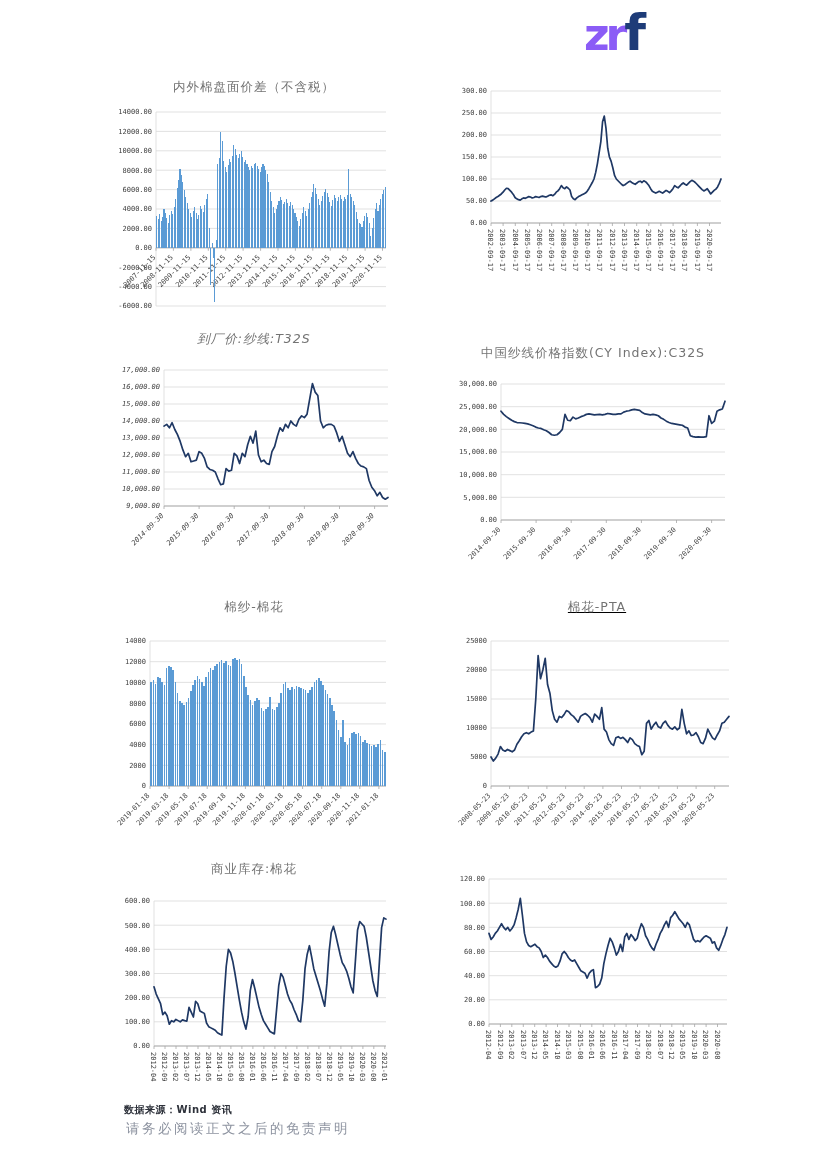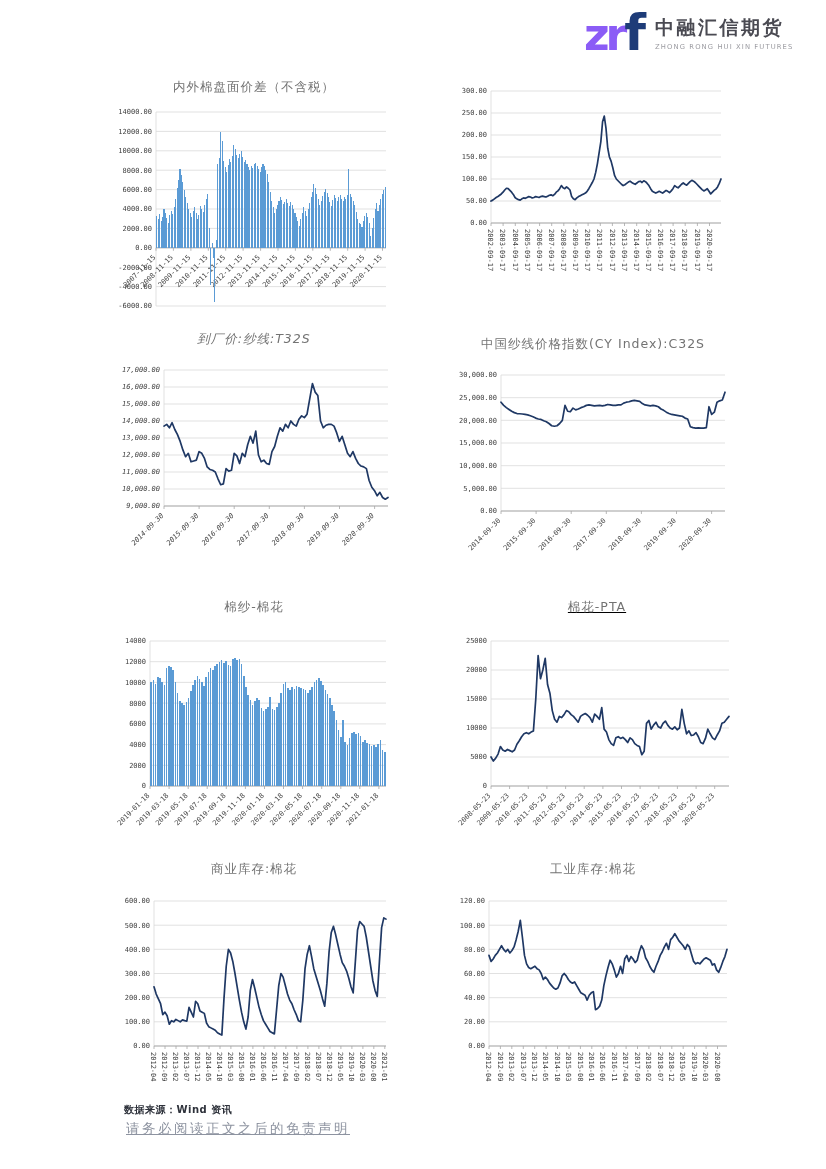--- a/index.html
+++ b/index.html
@@ -23,36 +23,32 @@
   }
   svg { display:block; }
   svg text { font-family:"DejaVu Sans Mono", monospace; fill:#3f3f3f; }
   
   .source {
     position:absolute; top:1103px; left:124px;
     font-size:10px; font-weight:bold; color:#2e323b; letter-spacing:0.5px;
   }
   .disclaimer {
     position:absolute; top:1120px; left:126px;
-    font-size:13.5px; color:#8d93a0; letter-spacing:2.5px;text-decoration:underline;
+    font-size:13.5px; color:#8d93a0; letter-spacing:2.5px;
   }
 </style>
 </head>
 <body>
 
 <div class="page">
 
   <div class="logo">
     <div class="logo-mark">
       <span class="logo-zr">zr</span>
       <span class="logo-f">f</span>
-    </div>
-    <div class="logo-text">
-      <div class="logo-cn">中融汇信期货</div>
-      <div class="logo-en">ZHONG RONG HUI XIN FUTURES</div>
     </div>
   </div>
 
   <div class="chart" style="left:110px; top:78px; width:288px;">
     <div class="chart-title">内外棉盘面价差（不含税）</div>
     <svg width="288" height="212" viewBox="0 0 288 212">
         <line x1="46" x2="276" y1="206.0" y2="206.0" stroke="#d9d9d9" stroke-width="0.8"></line>
         <text x="42" y="208.4" text-anchor="end" font-size="7">-6000.00</text>
         <line x1="46" x2="276" y1="186.6" y2="186.6" stroke="#d9d9d9" stroke-width="0.8"></line>
         <text x="42" y="189.0" text-anchor="end" font-size="7">-4000.00</text>
@@ -361,21 +357,21 @@
         <line x1="194.4" x2="194.4" y1="154.0" y2="157.0" stroke="#a6a6a6" stroke-width="0.8"></line>
         <text transform="translate(194.4 164.0) rotate(-45)" text-anchor="end" font-size="7">2018-09-30</text>
         <line x1="229.5" x2="229.5" y1="154.0" y2="157.0" stroke="#a6a6a6" stroke-width="0.8"></line>
         <text transform="translate(229.5 164.0) rotate(-45)" text-anchor="end" font-size="7">2019-09-30</text>
         <line x1="264.6" x2="264.6" y1="154.0" y2="157.0" stroke="#a6a6a6" stroke-width="0.8"></line>
         <text transform="translate(264.6 164.0) rotate(-45)" text-anchor="end" font-size="7">2020-09-30</text>
         <polyline points="54.00,74.10 56.70,72.40 59.40,75.80 62.10,70.70 64.80,77.50 67.49,82.60 70.19,89.40 72.89,97.90 75.59,104.70 78.29,101.30 80.99,109.80 83.69,108.95 86.39,108.10 89.08,99.60 91.78,101.30 94.48,106.40 97.18,114.90 99.88,117.45 102.58,118.30 105.28,120.00 107.98,126.80 110.67,132.75 113.37,131.90 116.07,116.60 118.77,119.15 121.47,118.30 124.17,101.30 126.87,103.85 129.57,111.50 132.27,101.30 134.96,104.70 137.66,92.80 140.36,84.30 143.06,91.10 145.76,79.20 148.46,103.00 151.16,109.80 153.86,108.10 156.55,111.50 159.25,112.35 161.95,99.60 164.65,94.50 167.35,84.30 170.05,75.80 172.75,79.20 175.45,72.40 178.14,75.80 180.84,69.00 183.54,72.40 186.24,74.10 188.94,67.30 191.64,63.90 194.34,65.60 197.04,62.20 199.73,46.90 202.43,31.60 205.13,40.10 207.83,43.50 210.53,69.00 213.23,75.80 215.93,73.25 218.63,72.40 221.33,72.40 224.02,74.10 226.72,80.90 229.42,89.40 232.12,84.30 234.82,92.80 237.52,101.30 240.22,104.70 242.92,99.60 245.61,106.40 248.31,111.50 251.01,114.05 253.71,114.90 256.41,116.60 259.11,128.50 261.81,135.30 264.51,138.70 267.20,143.80 269.90,140.40 272.60,145.50 275.30,147.20 278.00,145.50 " fill="none" stroke="#1f3864" stroke-width="1.7" stroke-linejoin="round" stroke-linecap="round"></polyline>
       </svg>
   </div>
 
-  <div class="chart" style="left:443px; top:335px; width:300px;">
+  <div class="chart" style="left:443px; top:344px; width:300px;">
     <div class="chart-title">中国纱线价格指数(CY Index):C32S</div>
     <svg width="300" height="218" viewBox="0 0 300 218">
         <line x1="58" x2="282" y1="154.0" y2="154.0" stroke="#d9d9d9" stroke-width="0.8"></line>
         <text x="54" y="156.4" text-anchor="end" font-size="7">0.00</text>
         <line x1="58" x2="282" y1="131.3" y2="131.3" stroke="#d9d9d9" stroke-width="0.8"></line>
         <text x="54" y="133.7" text-anchor="end" font-size="7">5,000.00</text>
         <line x1="58" x2="282" y1="108.7" y2="108.7" stroke="#d9d9d9" stroke-width="0.8"></line>
         <text x="54" y="111.1" text-anchor="end" font-size="7">10,000.00</text>
         <line x1="58" x2="282" y1="86.0" y2="86.0" stroke="#d9d9d9" stroke-width="0.8"></line>
         <text x="54" y="88.4" text-anchor="end" font-size="7">15,000.00</text>
@@ -672,21 +668,20 @@
         <text transform="translate(250.1 170.0) rotate(90)" font-size="7">2020-03</text>
         <line x1="263.8" x2="263.8" y1="164.0" y2="167.0" stroke="#a6a6a6" stroke-width="0.8"></line>
         <text transform="translate(261.0 170.0) rotate(90)" font-size="7">2020-08</text>
         <line x1="274.8" x2="274.8" y1="164.0" y2="167.0" stroke="#a6a6a6" stroke-width="0.8"></line>
         <text transform="translate(272.0 170.0) rotate(90)" font-size="7">2021-01</text>
         <polyline points="44.00,104.79 46.19,112.04 48.38,116.88 50.57,121.71 52.75,132.58 54.94,130.17 57.13,133.79 59.32,142.25 61.51,138.63 63.70,139.83 65.89,137.42 68.08,138.63 70.26,139.83 72.45,137.90 74.64,138.63 76.83,139.11 79.02,125.33 81.21,130.17 83.40,135.00 85.58,119.29 87.77,121.71 89.96,128.96 92.15,130.17 94.34,131.38 96.53,141.04 98.72,144.67 100.91,145.88 103.09,147.08 105.28,148.29 107.47,150.71 109.66,151.92 111.85,153.13 114.04,115.67 116.23,84.25 118.42,67.33 120.60,70.96 122.79,79.42 124.98,91.50 127.17,104.79 129.36,118.08 131.55,130.17 133.74,139.83 135.92,147.08 138.11,135.00 140.30,108.42 142.49,97.54 144.68,106.00 146.87,115.67 149.06,125.33 151.25,132.58 153.43,138.63 155.62,142.25 157.81,145.88 160.00,149.50 162.19,150.71 164.38,151.92 166.57,127.75 168.75,103.58 170.94,91.50 173.13,95.13 175.32,103.58 177.51,112.04 179.70,118.08 181.89,121.71 184.08,127.75 186.26,132.58 188.45,138.63 190.64,139.83 192.83,118.08 195.02,86.67 197.21,72.17 199.40,63.71 201.58,74.58 203.77,86.67 205.96,93.92 208.15,101.17 210.34,108.42 212.53,116.88 214.72,124.13 216.91,101.17 219.09,69.75 221.28,50.42 223.47,44.38 225.66,52.83 227.85,62.50 230.04,72.17 232.23,80.63 234.42,84.25 236.60,89.08 238.79,96.33 240.98,104.79 243.17,110.83 245.36,79.42 247.55,48.00 249.74,39.54 251.92,41.96 254.11,44.38 256.30,55.25 258.49,69.75 260.68,84.25 262.87,98.75 265.06,108.42 267.25,114.46 269.43,79.42 271.62,45.58 273.81,35.92 276.00,37.13 " fill="none" stroke="#1f3864" stroke-width="1.7" stroke-linejoin="round" stroke-linecap="round"></polyline>
       </svg>
   </div>
 
   <div class="chart" style="left:443px; top:860px; width:300px;">
-    <div class="chart-title">工业库存:棉花</div>
     <svg width="300" height="224" viewBox="0 0 300 224">
         <line x1="46" x2="284" y1="164.0" y2="164.0" stroke="#d9d9d9" stroke-width="0.8"></line>
         <text x="42" y="166.4" text-anchor="end" font-size="7">0.00</text>
         <line x1="46" x2="284" y1="139.8" y2="139.8" stroke="#d9d9d9" stroke-width="0.8"></line>
         <text x="42" y="142.2" text-anchor="end" font-size="7">20.00</text>
         <line x1="46" x2="284" y1="115.7" y2="115.7" stroke="#d9d9d9" stroke-width="0.8"></line>
         <text x="42" y="118.1" text-anchor="end" font-size="7">40.00</text>
         <line x1="46" x2="284" y1="91.5" y2="91.5" stroke="#d9d9d9" stroke-width="0.8"></line>
         <text x="42" y="93.9" text-anchor="end" font-size="7">60.00</text>
         <line x1="46" x2="284" y1="67.3" y2="67.3" stroke="#d9d9d9" stroke-width="0.8"></line>

